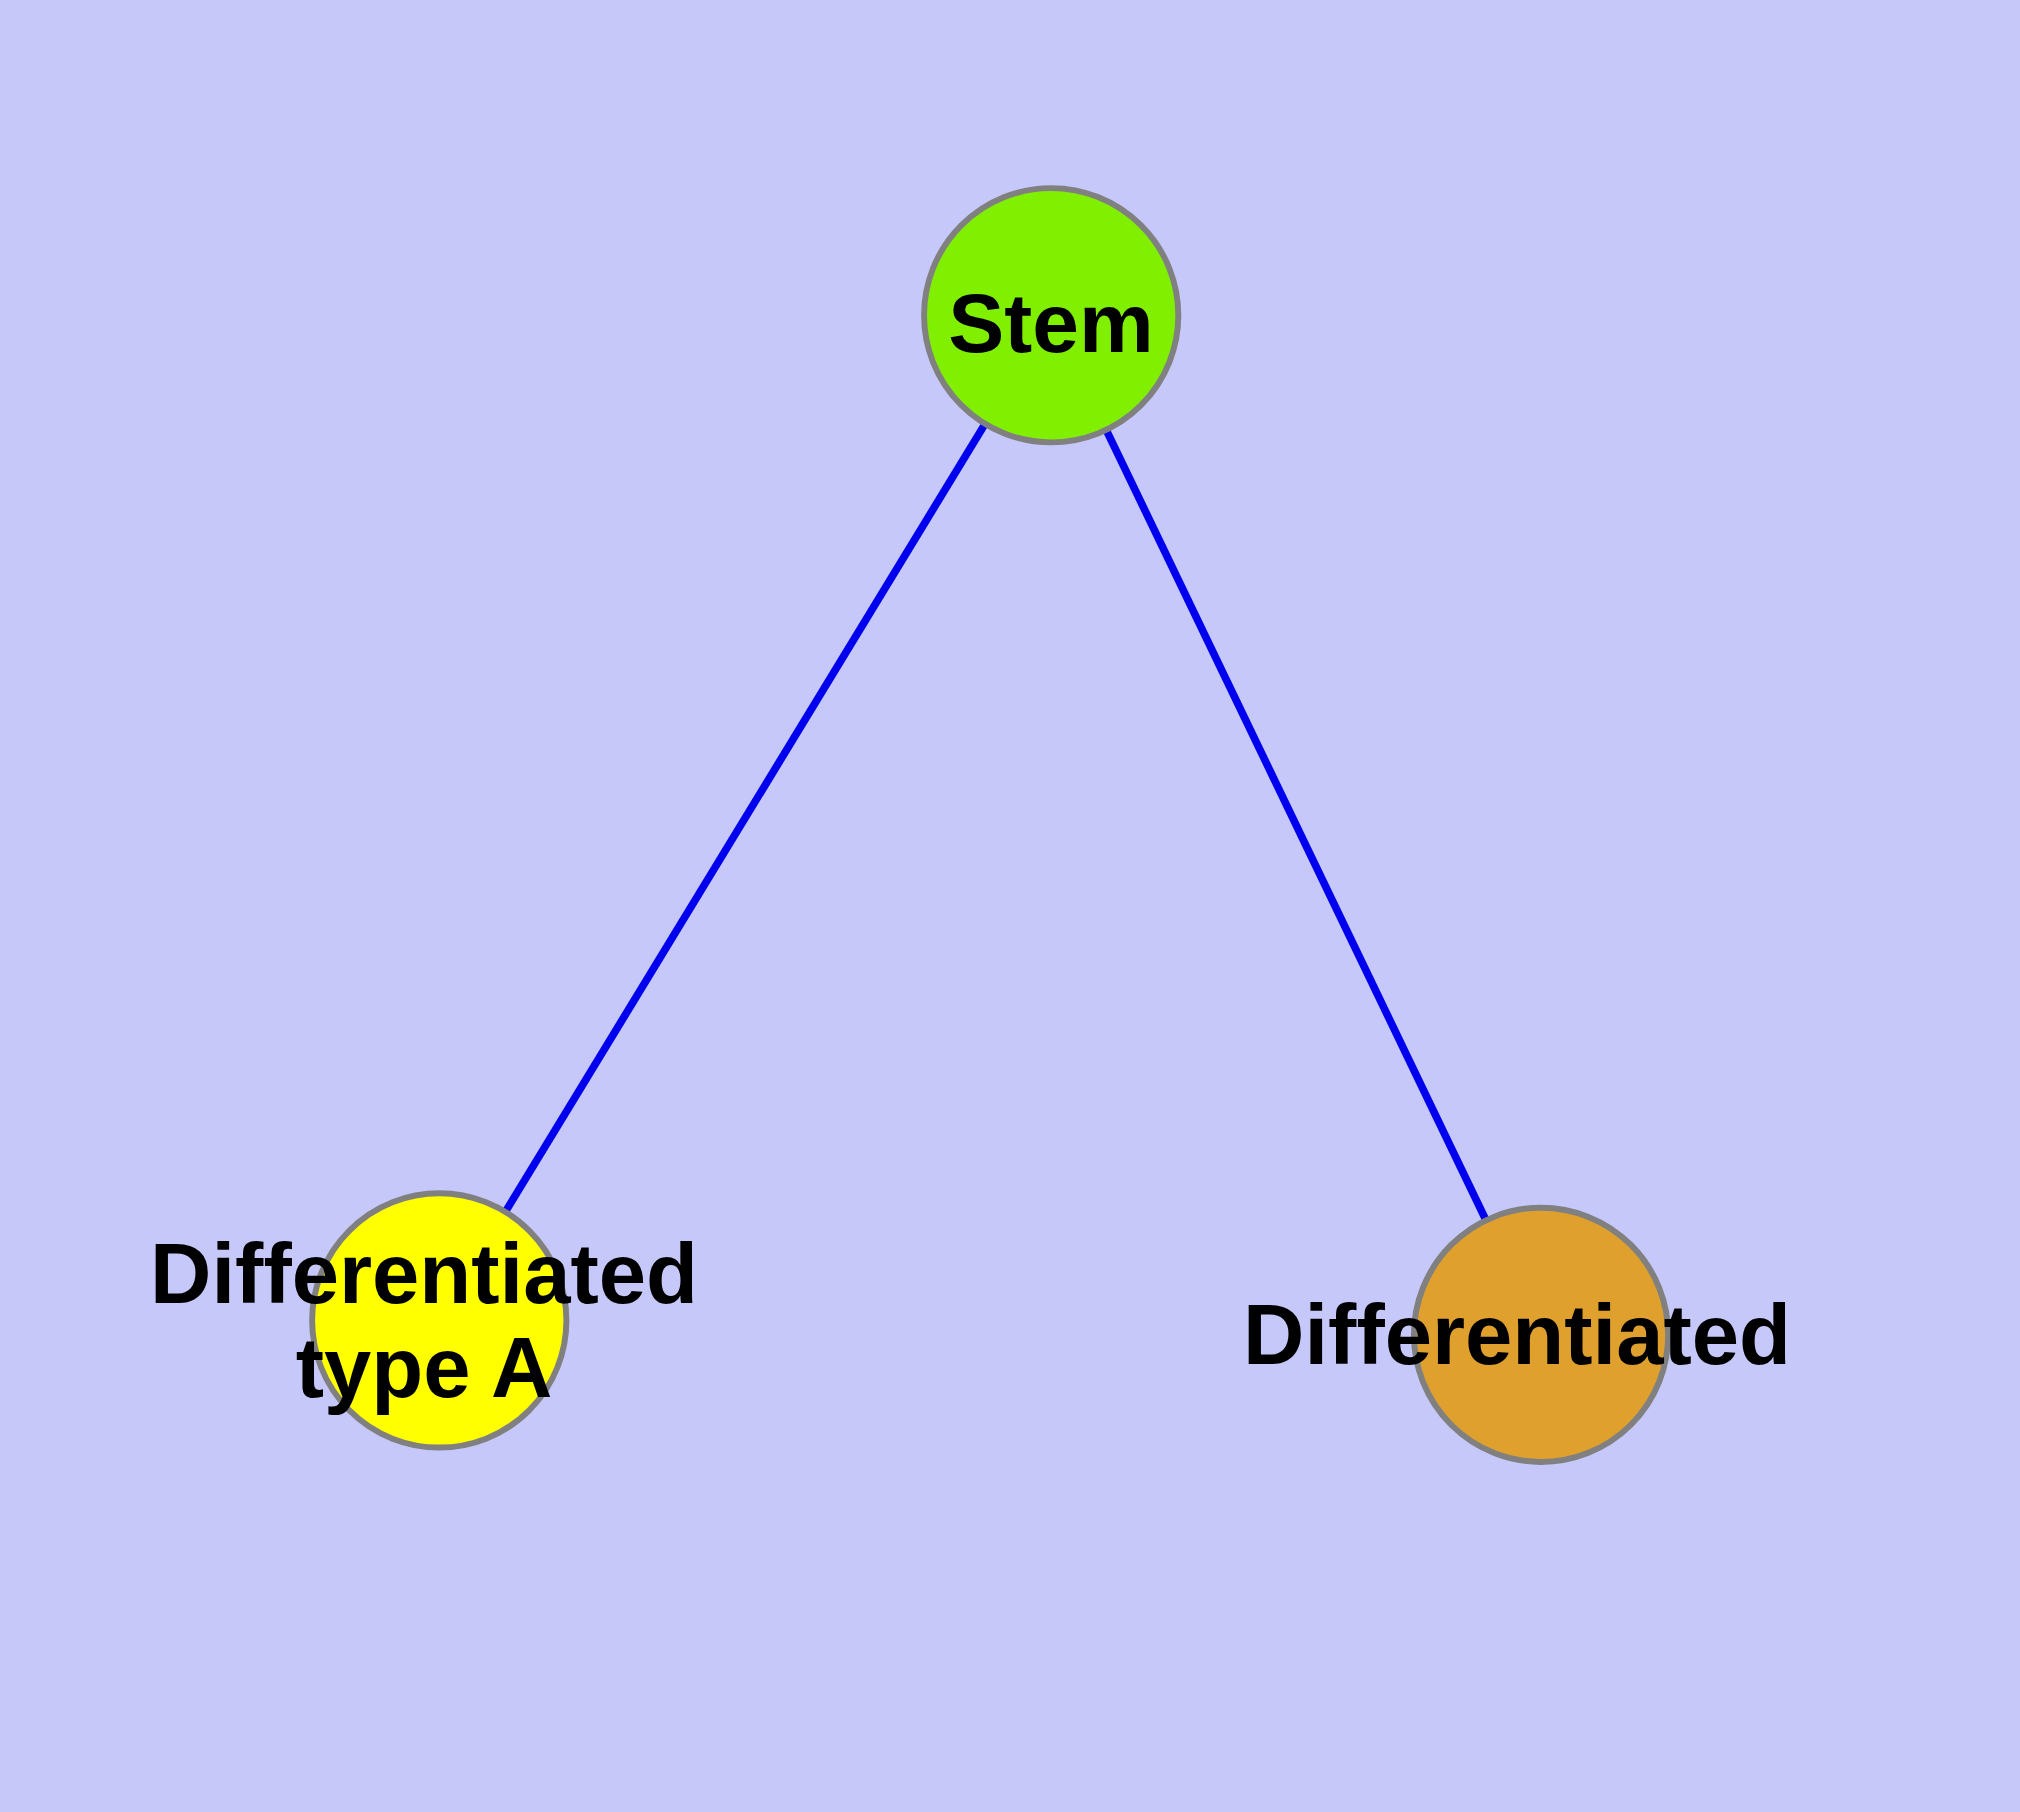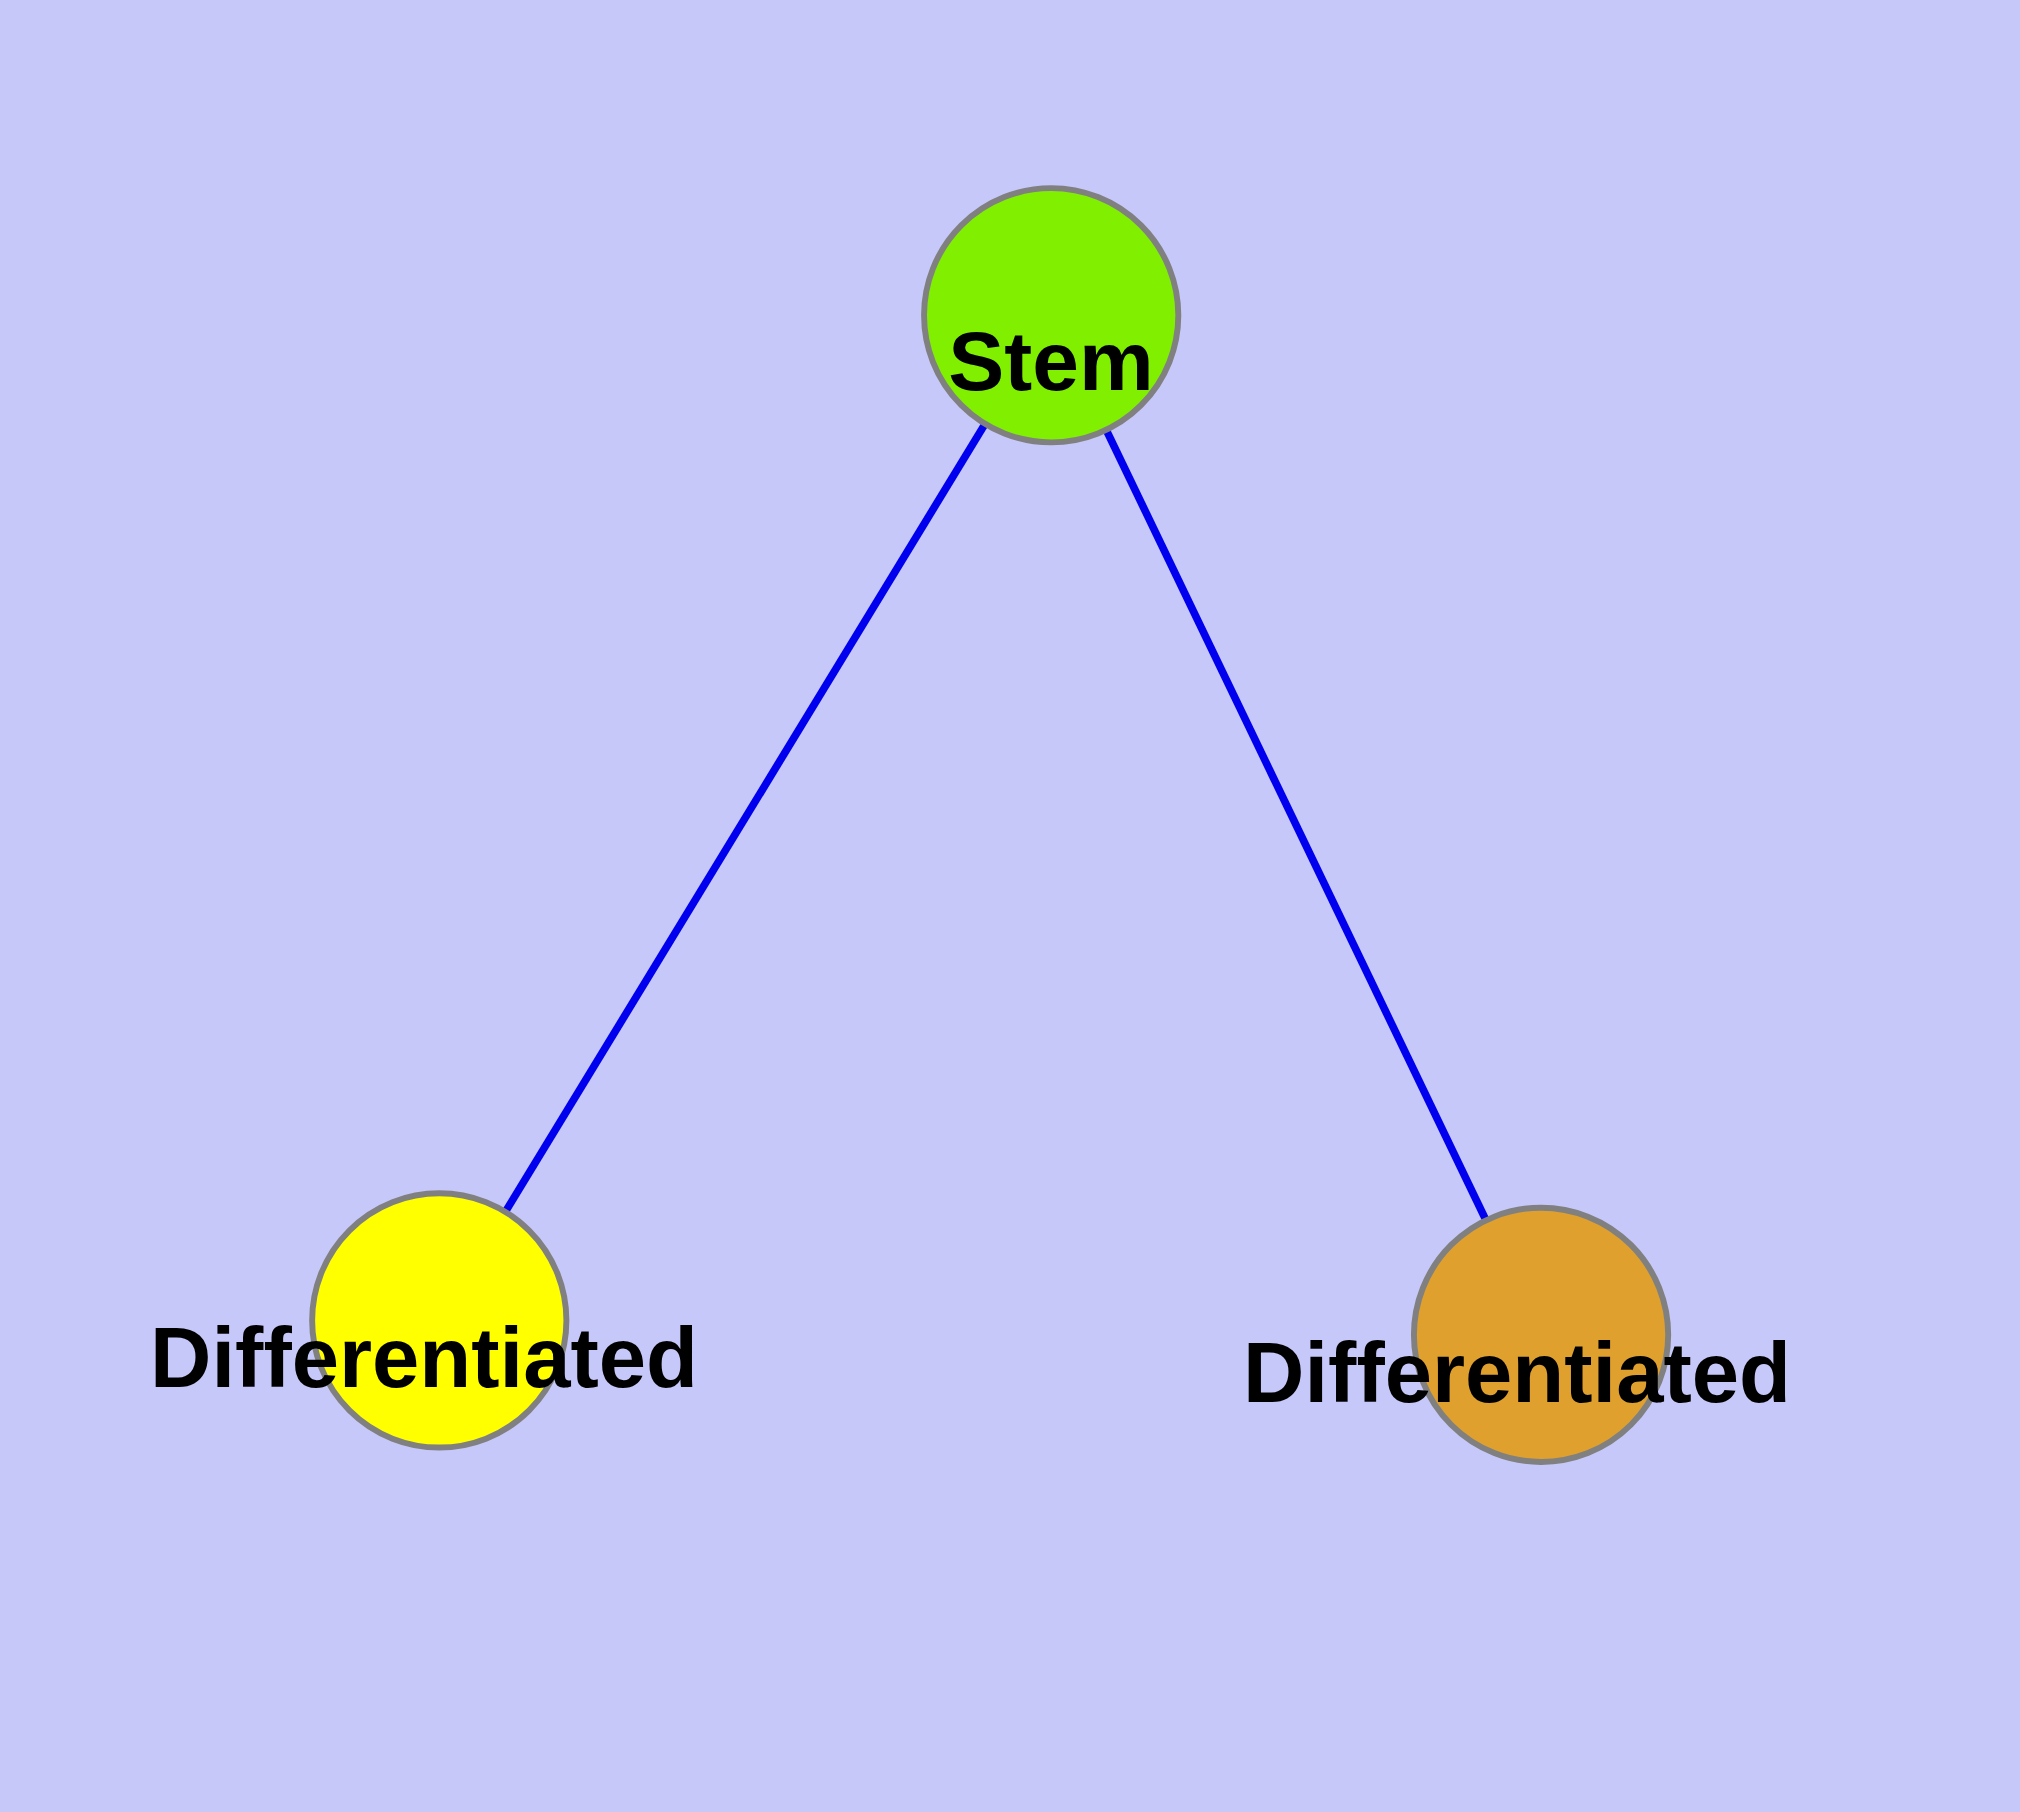--- a/index.html
+++ b/index.html
@@ -29,21 +29,20 @@
   .node-label {
     position: absolute;
     font-family: "Liberation Sans", sans-serif;
     font-weight: bold;
     color: #000000;
     text-align: center;
     line-height: 1.10;
     white-space: pre;
     pointer-events: none;
     transform: translate(-50%, -50%);
-    margin-top: 38px;
   }
   .node-label.lbl-stem   { font-size: 84px; }
   .node-label.lbl-typea  { font-size: 85px; }
   .node-label.lbl-typeb  { font-size: 85px; }
 </style>
 </head>
 <body>
 
 <div id="canvas" style="background: rgb(198, 200, 249);">
 
@@ -56,18 +55,18 @@
 
     <g>
       <circle cx="1240" cy="372" r="150" fill="#80f000" stroke="#808080" stroke-width="7"></circle>
       <circle cx="518" cy="1558" r="150" fill="#ffff00" stroke="#808080" stroke-width="7"></circle>
       <circle cx="1818" cy="1575" r="150" fill="#e0a02e" stroke="#808080" stroke-width="7"></circle>
     </g>
   </svg>
 
   <div class="node-label lbl-stem" style="left: 1051px; top: 323px; color: rgb(0, 0, 0);">Stem</div>
 
-  <div class="node-label lbl-typea" style="left: 424px; top: 1320px; color: rgb(0, 0, 0);"><span>Differentiated</span><br></div>
+  <div class="node-label lbl-typea" style="left: 424px; top: 1320px; color: rgb(0, 0, 0);"><span>Differentiated</span><br><span>type A</span></div>
 
   <div class="node-label lbl-typeb" style="left: 1517px; top: 1335px; color: rgb(0, 0, 0);"><span>Differentiated</span><br></div>
 
 </div>
 
 
 </body></html>

